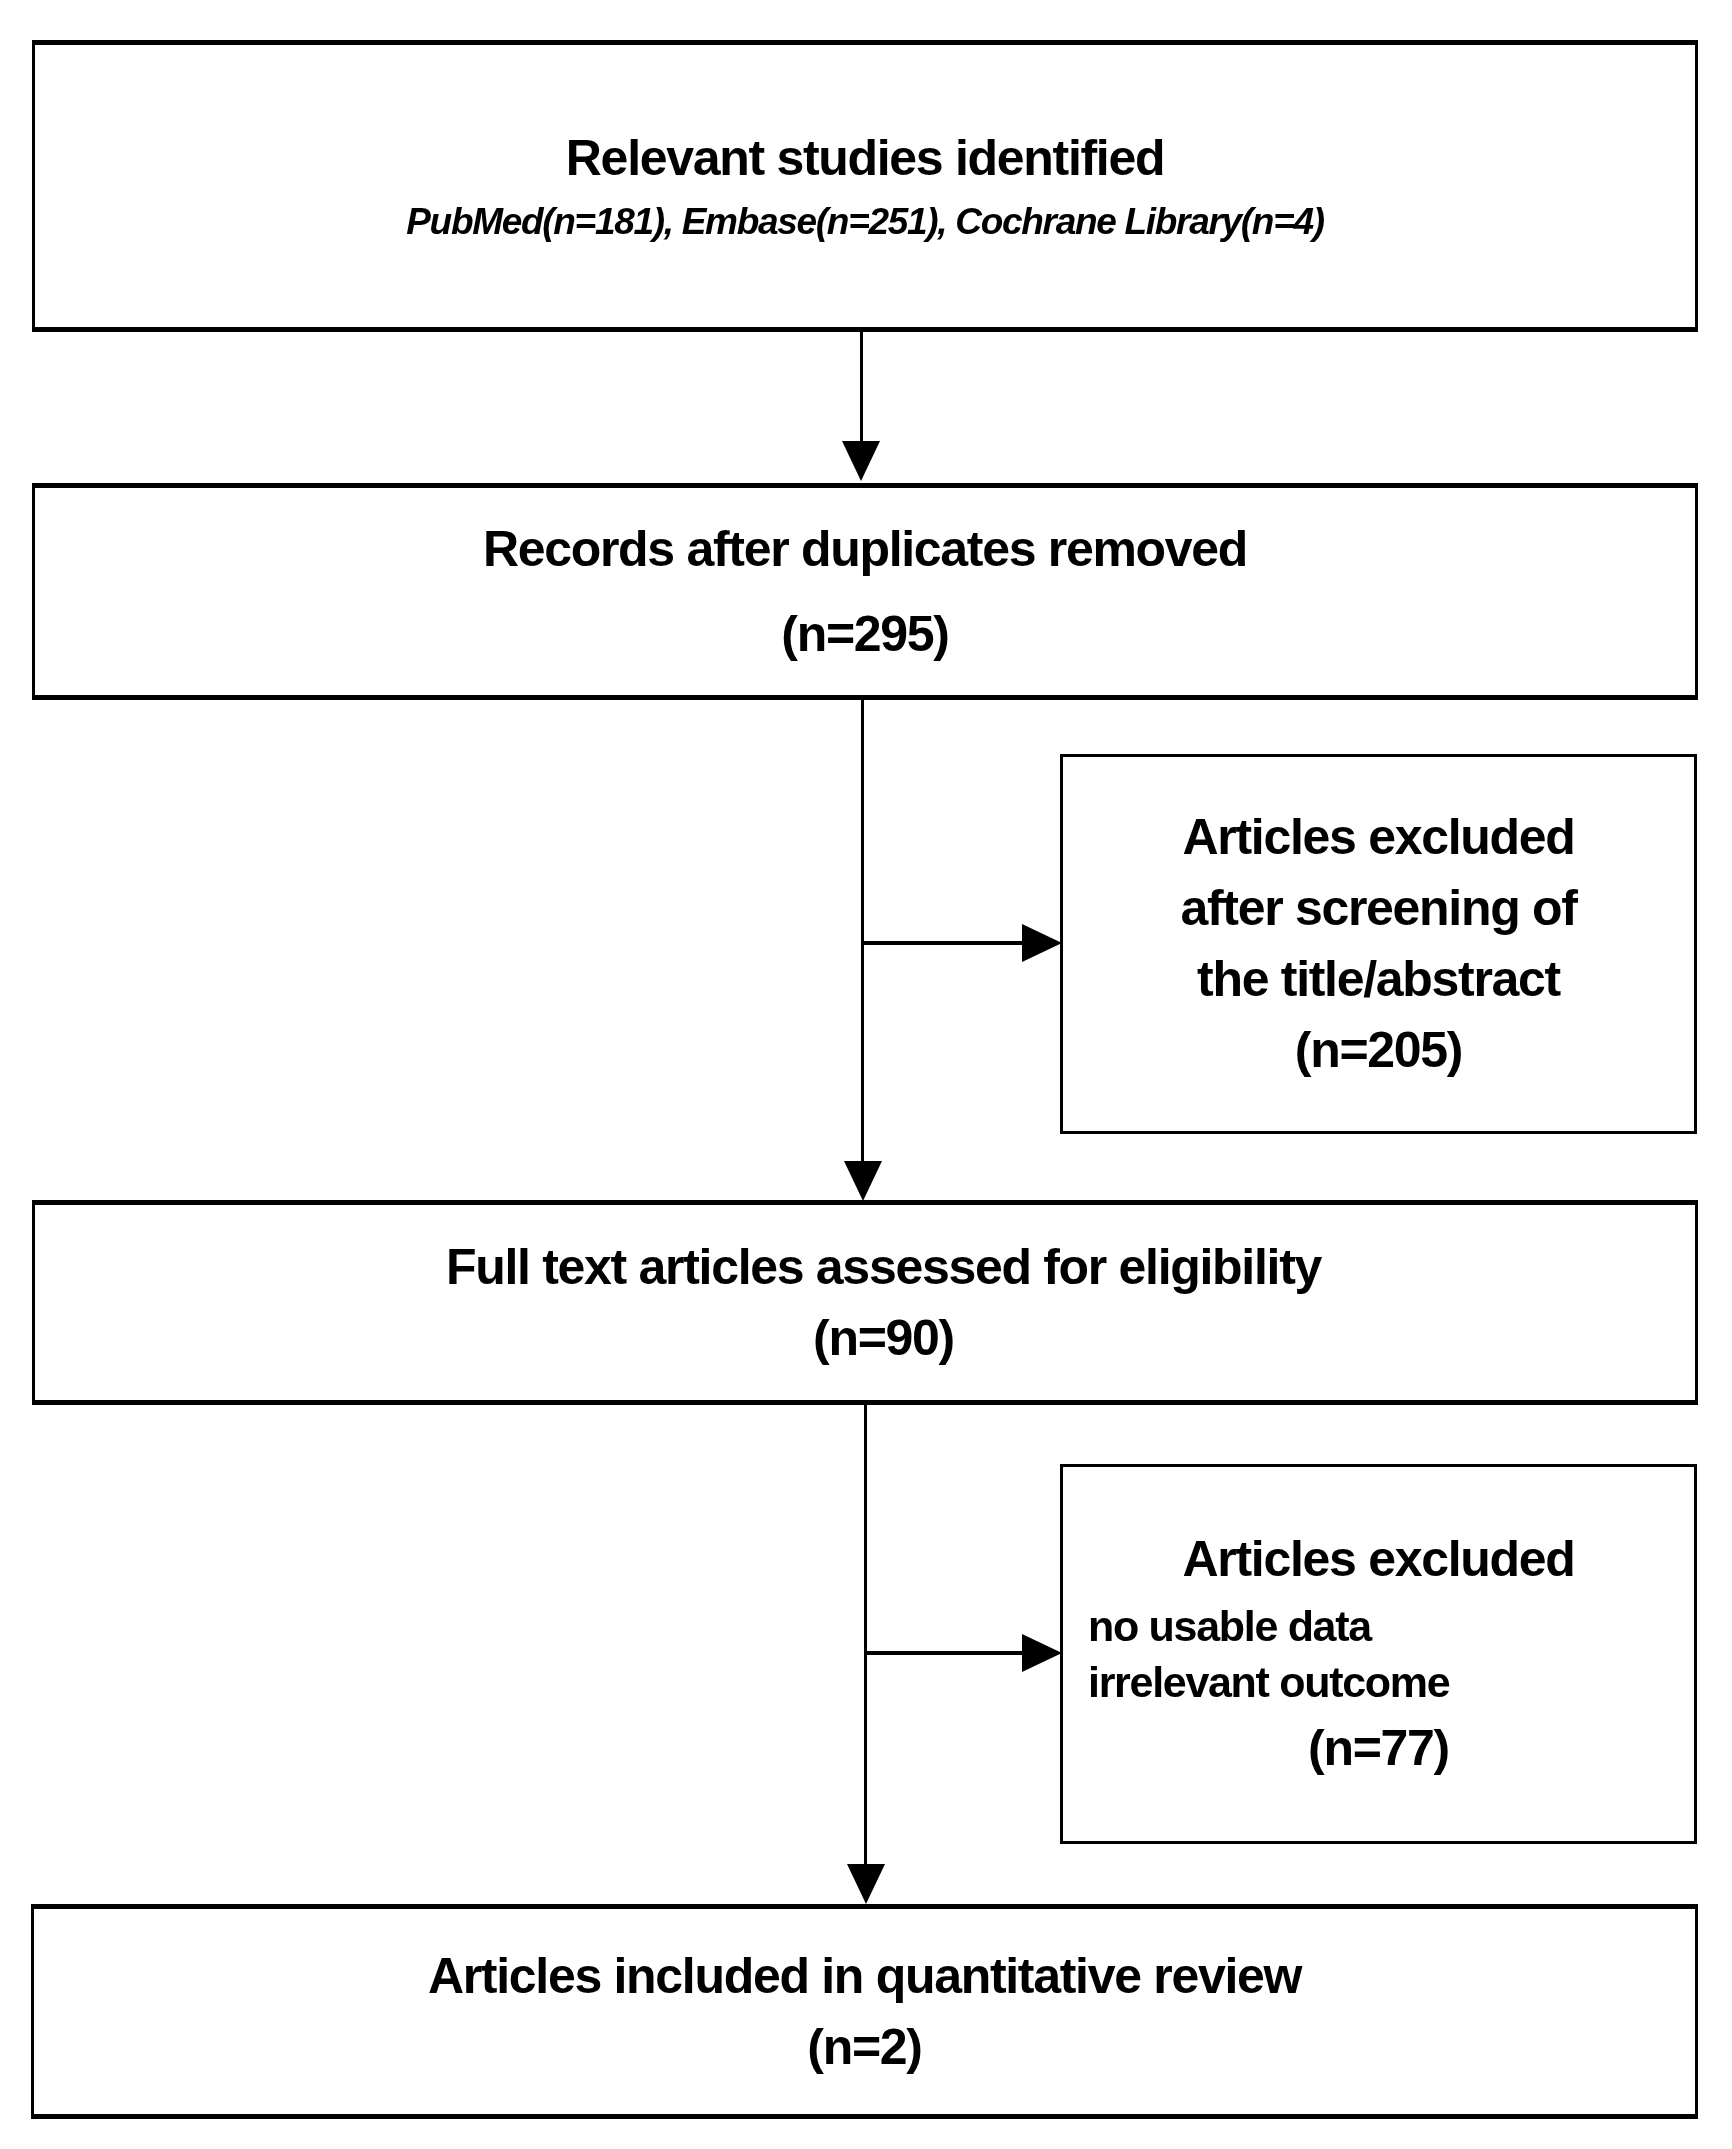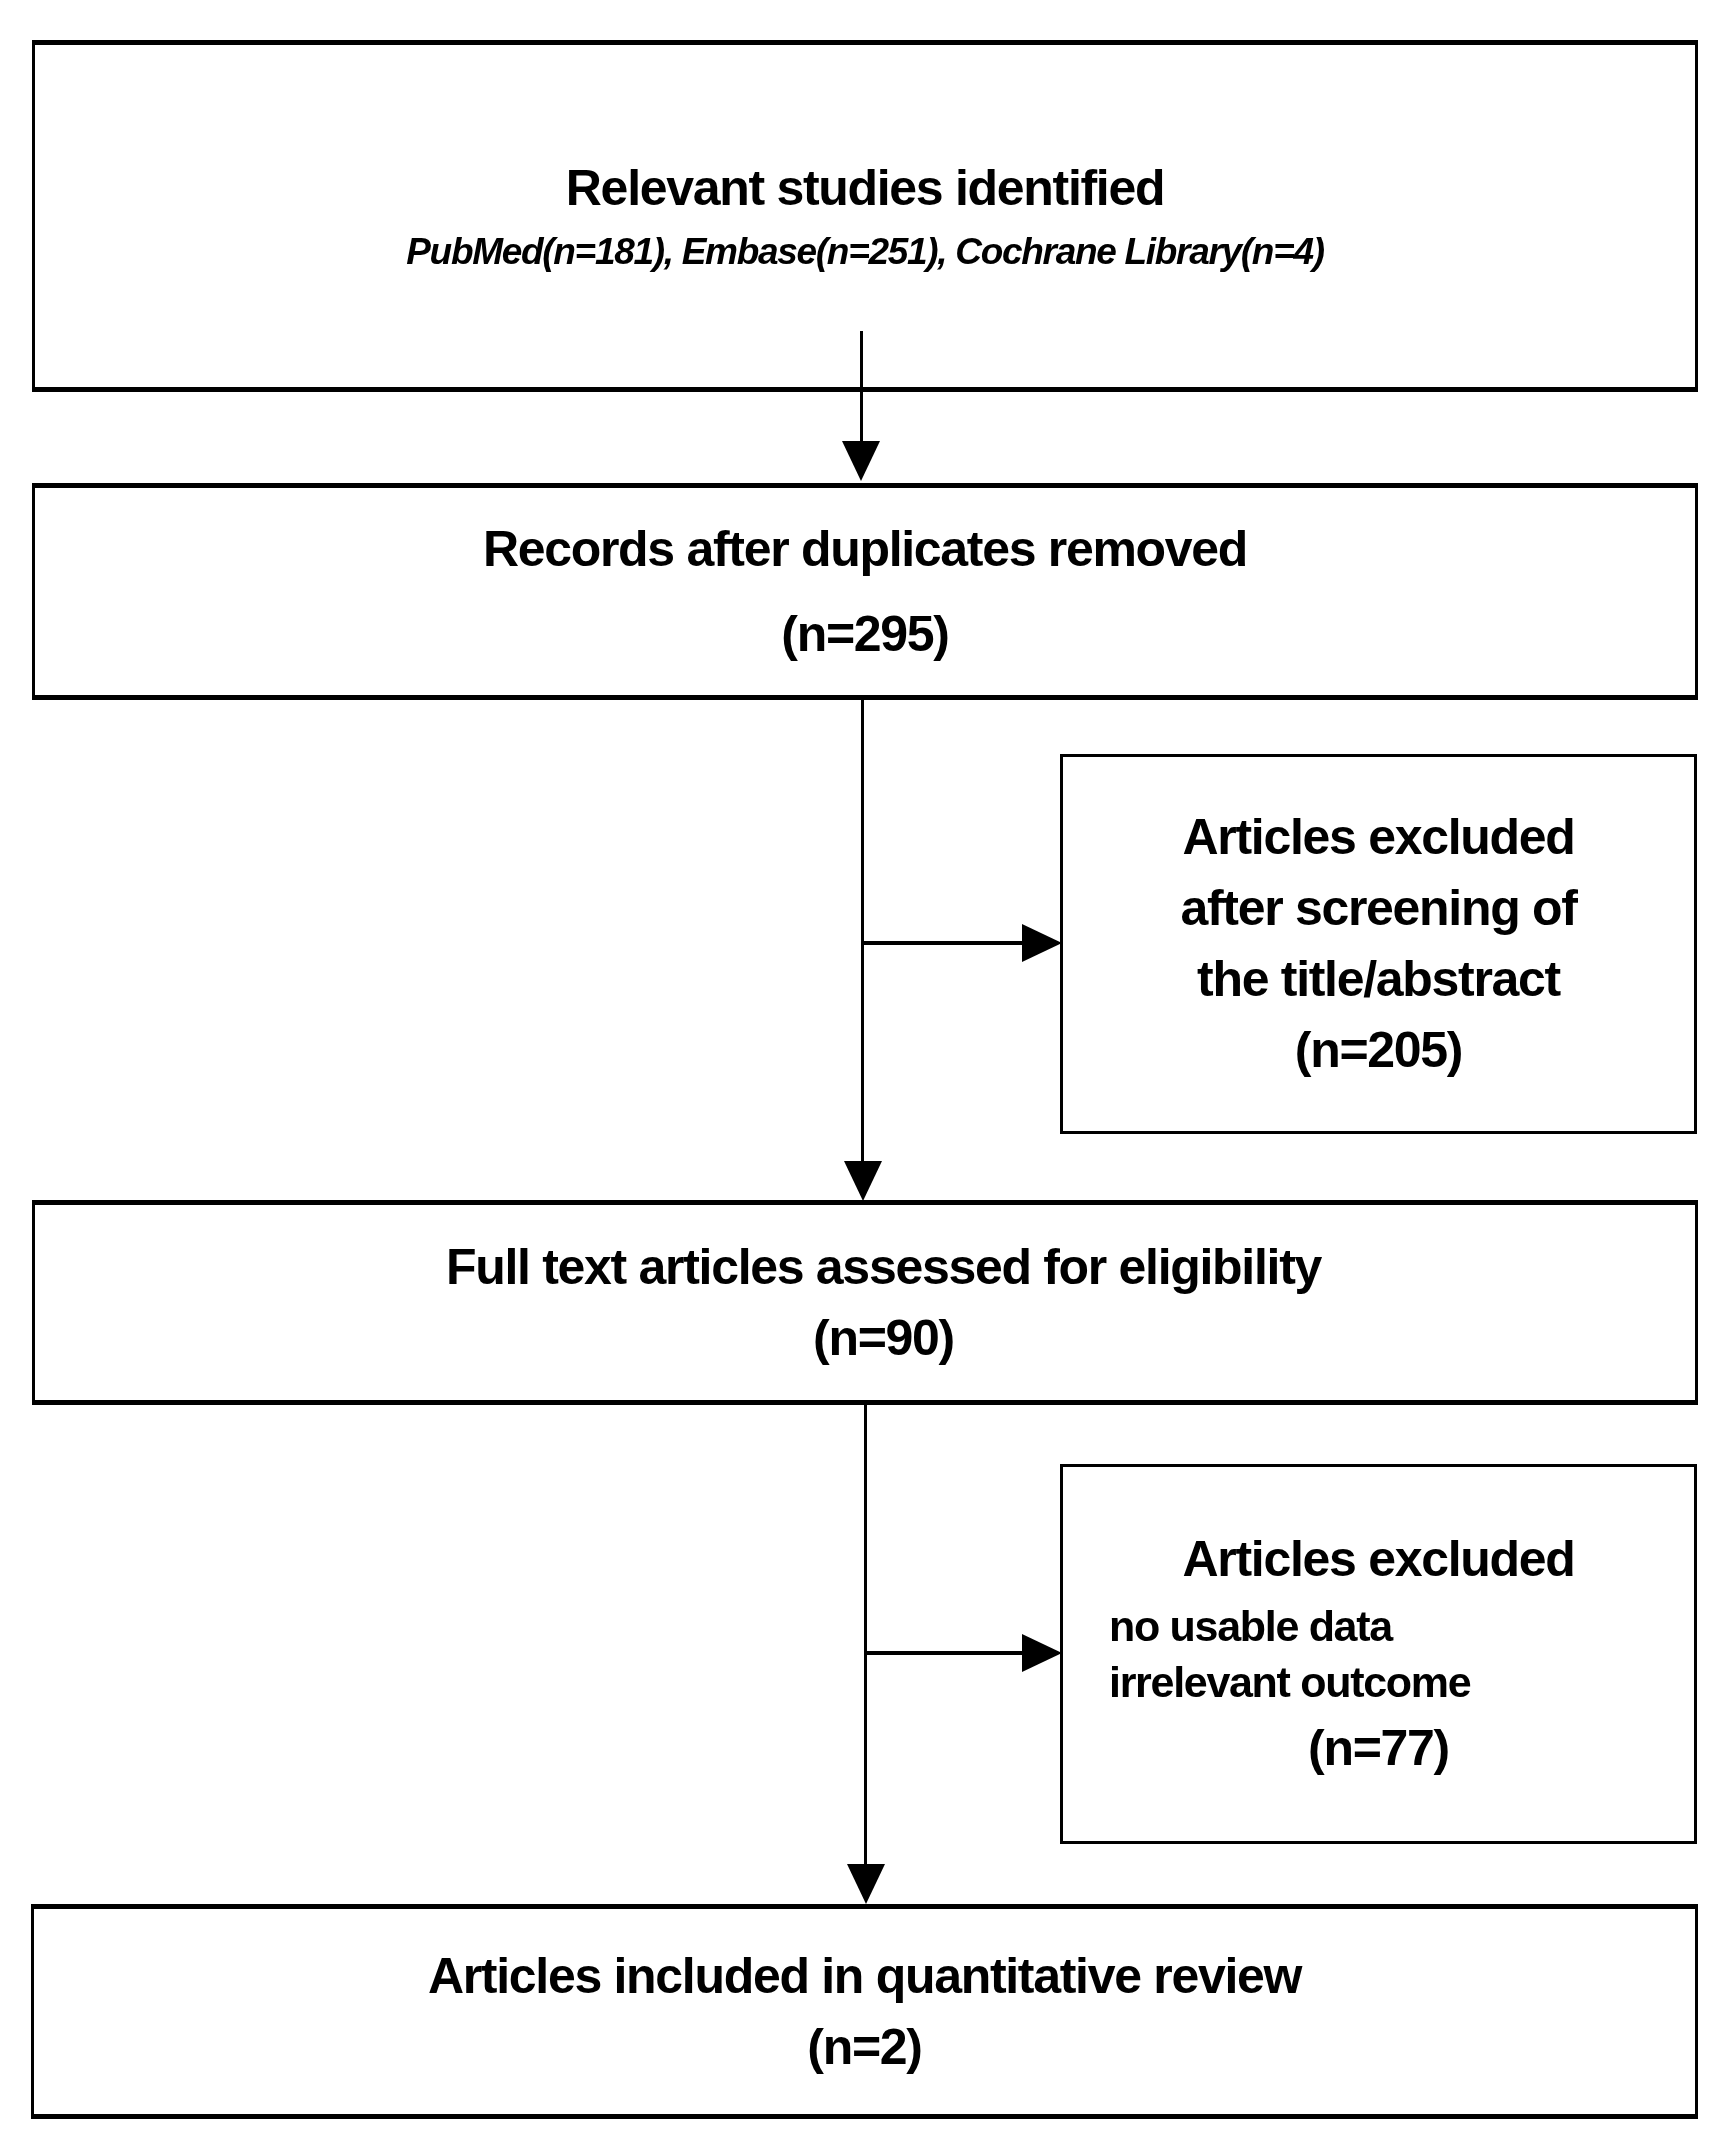--- a/index.html
+++ b/index.html
@@ -35,21 +35,21 @@
     margin: 13px 0;
     white-space: nowrap;
   }
   .f-main  { font-size: 50px; }
   .f-sub   { font-size: 37px; font-style: italic; }
   .f-small { font-size: 43px; }
   .tight   { margin: 6px 0; }
   .left-group {
     align-self: flex-start;
     text-align: left;
-    margin-left: 46px;
+    margin-left: 25px;
   }
   .left-group .t { margin: 5.2px 0; }
   .vline, .hline {
     position: absolute;
     background: #000000;
   }
   .head-down {
     position: absolute;
     width: 0; height: 0;
     border-left: 19px solid transparent;
@@ -62,21 +62,21 @@
     border-top: 19px solid transparent;
     border-bottom: 19px solid transparent;
     border-left: 40px solid #000000;
   }
 </style>
 </head>
 <body>
 
 <div class="canvas">
 
-  <div class="box" style="left:32px; top:40px; width:1666px; height:352px;justify-content:center;">
+  <div class="box" style="left:32px; top:40px; width:1666px; height:292px;justify-content:center;">
     <div class="t f-main tight">Relevant studies identified</div>
     <div class="t f-sub tight">PubMed(n=181), Embase(n=251), Cochrane Library(n=4)</div>
   </div>
 
   <div class="vline" style="left:860px; top:331px; width:3.4px; height:112px;"></div>
   <div class="head-down" style="left:842px; top:441px;"></div>
 
   <div class="box" style="left:32px; top:483px; width:1666px; height:217px;">
     <div class="t f-main">Records after duplicates removed</div>
     <div class="t f-main">(n=295)</div>

